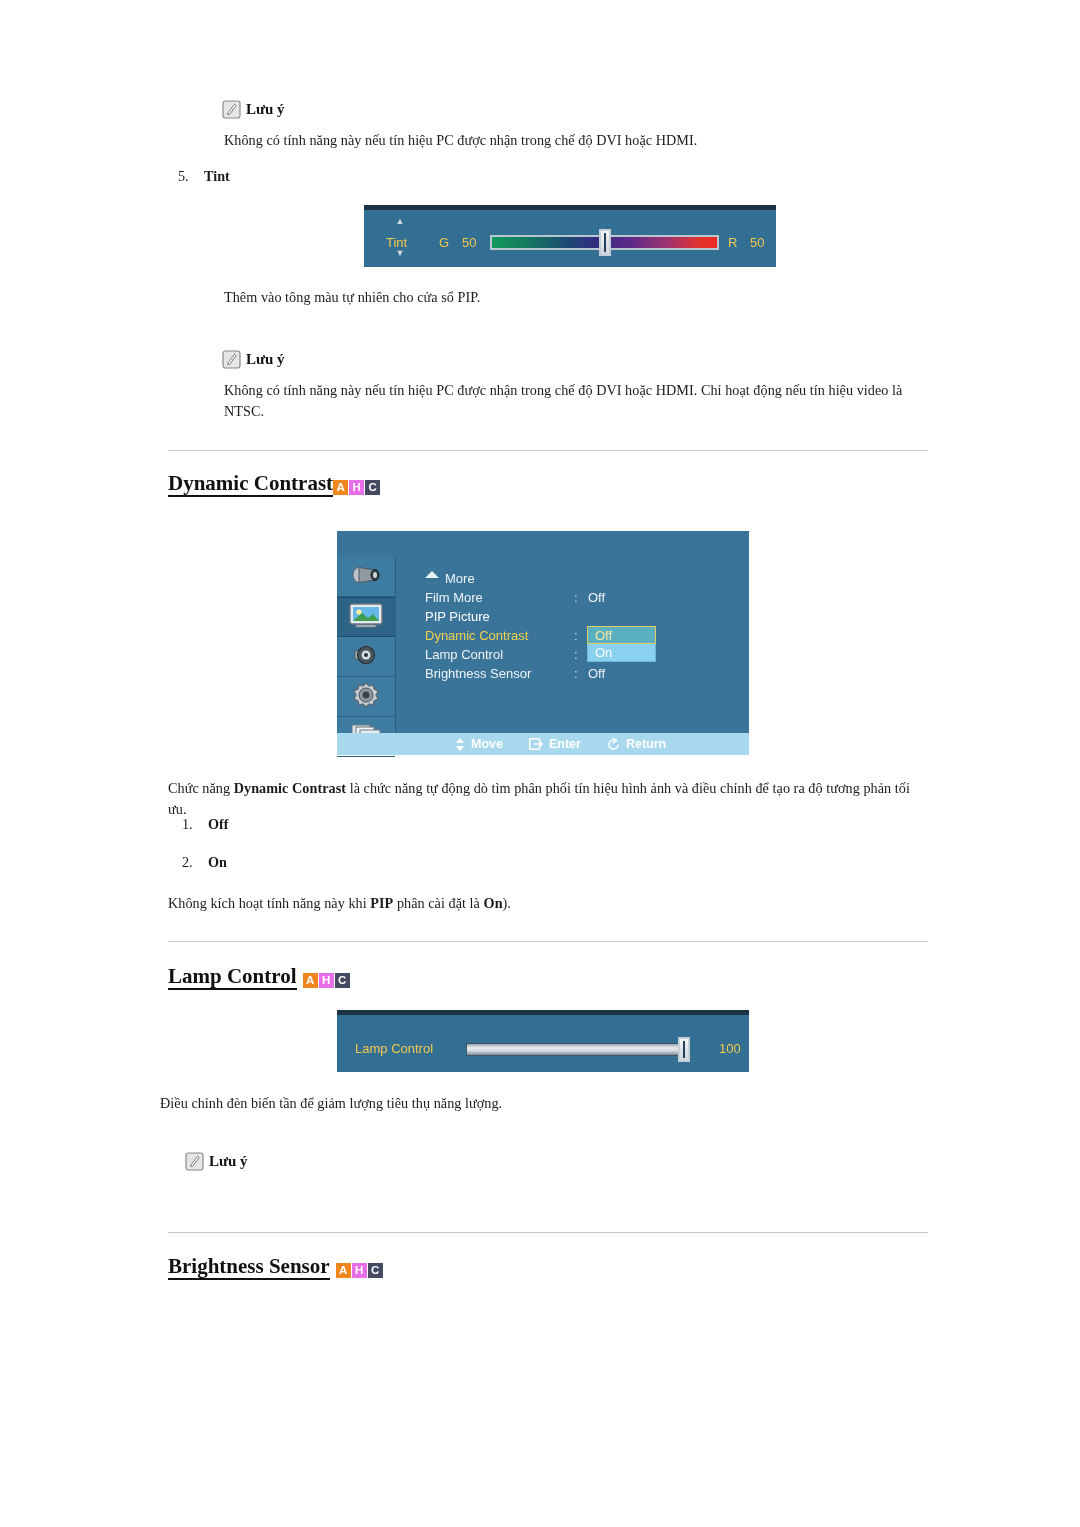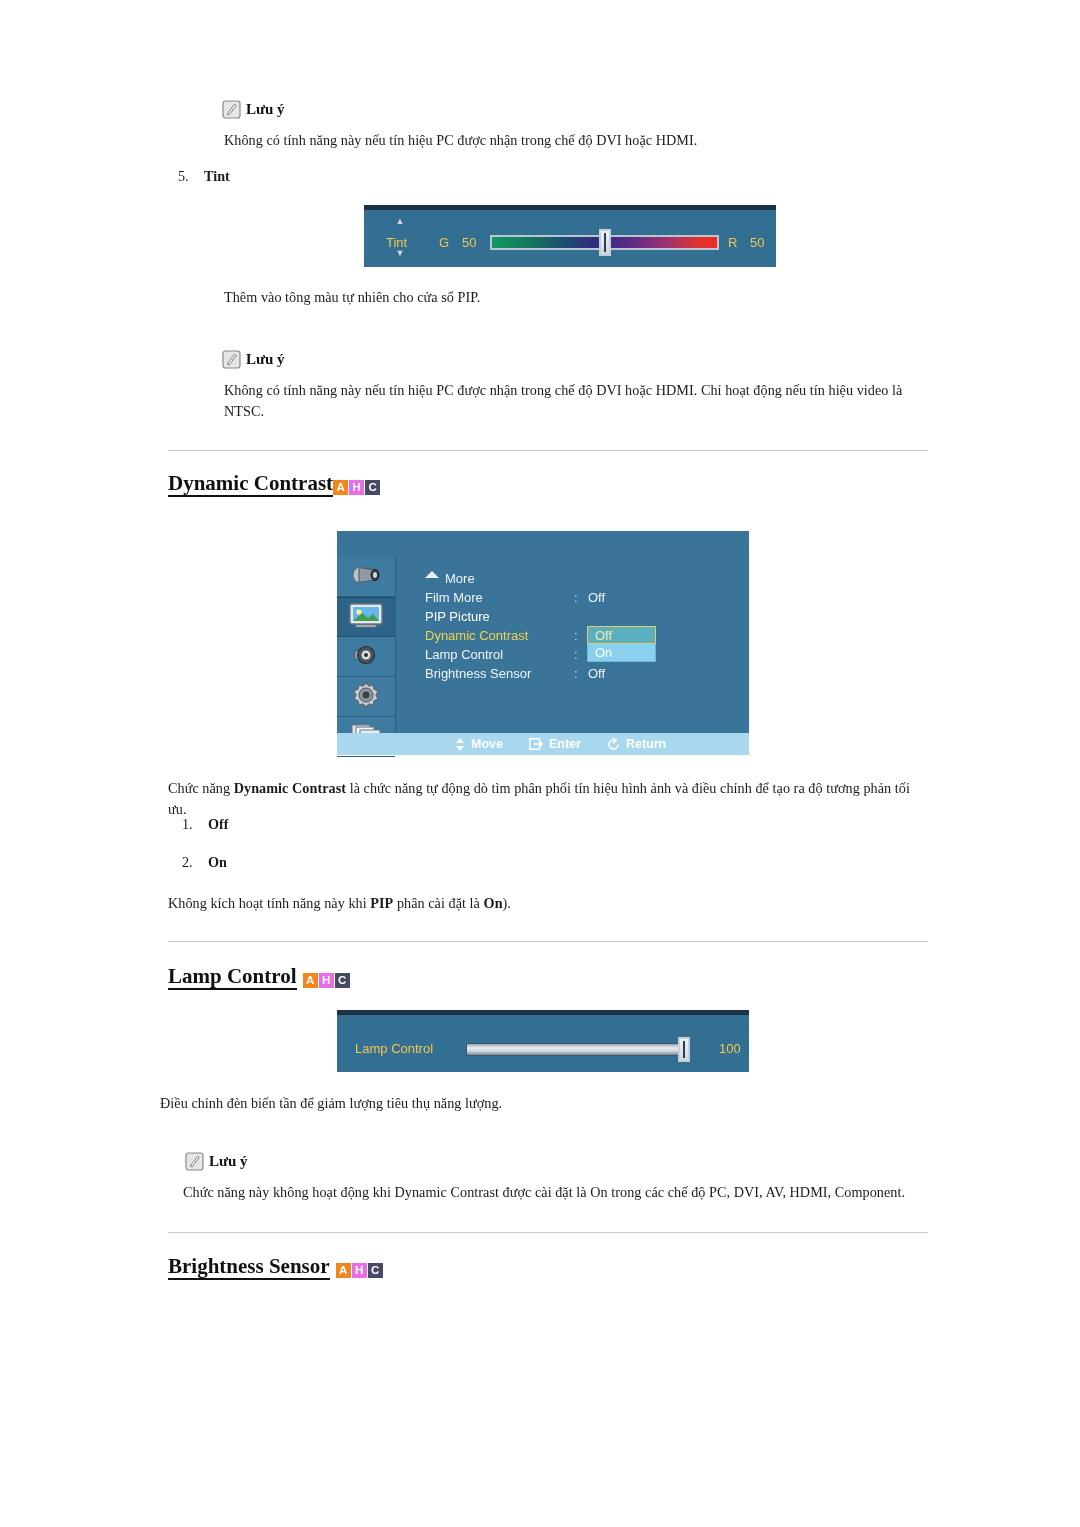--- a/index.html
+++ b/index.html
@@ -548,21 +548,20 @@
     <span class="note-icon">
       <svg width="19" height="19" viewBox="0 0 19 19">
         <rect x="1" y="1" width="17" height="17" rx="2.5" fill="#e6e6e6" stroke="#8a8a8a" stroke-width="1.2"></rect>
         <path d="M5.5 13.5 L12.5 4.2 L14.2 5.6 L7.4 14.6 Z" fill="#ffffff" stroke="#6f6f6f" stroke-width="0.9"></path>
         <path d="M5.5 13.5 L7.4 14.6 L5.1 15.2 Z" fill="#8a8a8a"></path>
         <path d="M9.2 8.4 L11.1 9.8" stroke="#9a9a9a" stroke-width="0.8"></path>
       </svg>
     </span>
     <span>Lưu ý</span>
   </div>
-  <div class="body-text" style="left:183px; top:1182px; width:760px;">Chức năng này không hoạt động khi Dynamic Contrast được cài đặt là On trong các chế độ PC, DVI, AV, HDMI, Component.</div>
 
   <hr class="rule" style="left:168px; top:1232px; width:760px;">
 
   <div class="section-head" style="left:168px; top:1255px;">
     <span class="htext">Brightness Sensor</span>
     <span class="badges" style="margin-left:6px;">
       <span class="badge a">A</span>
       <span class="badge h">H</span>
       <span class="badge c">C</span>
     </span>

